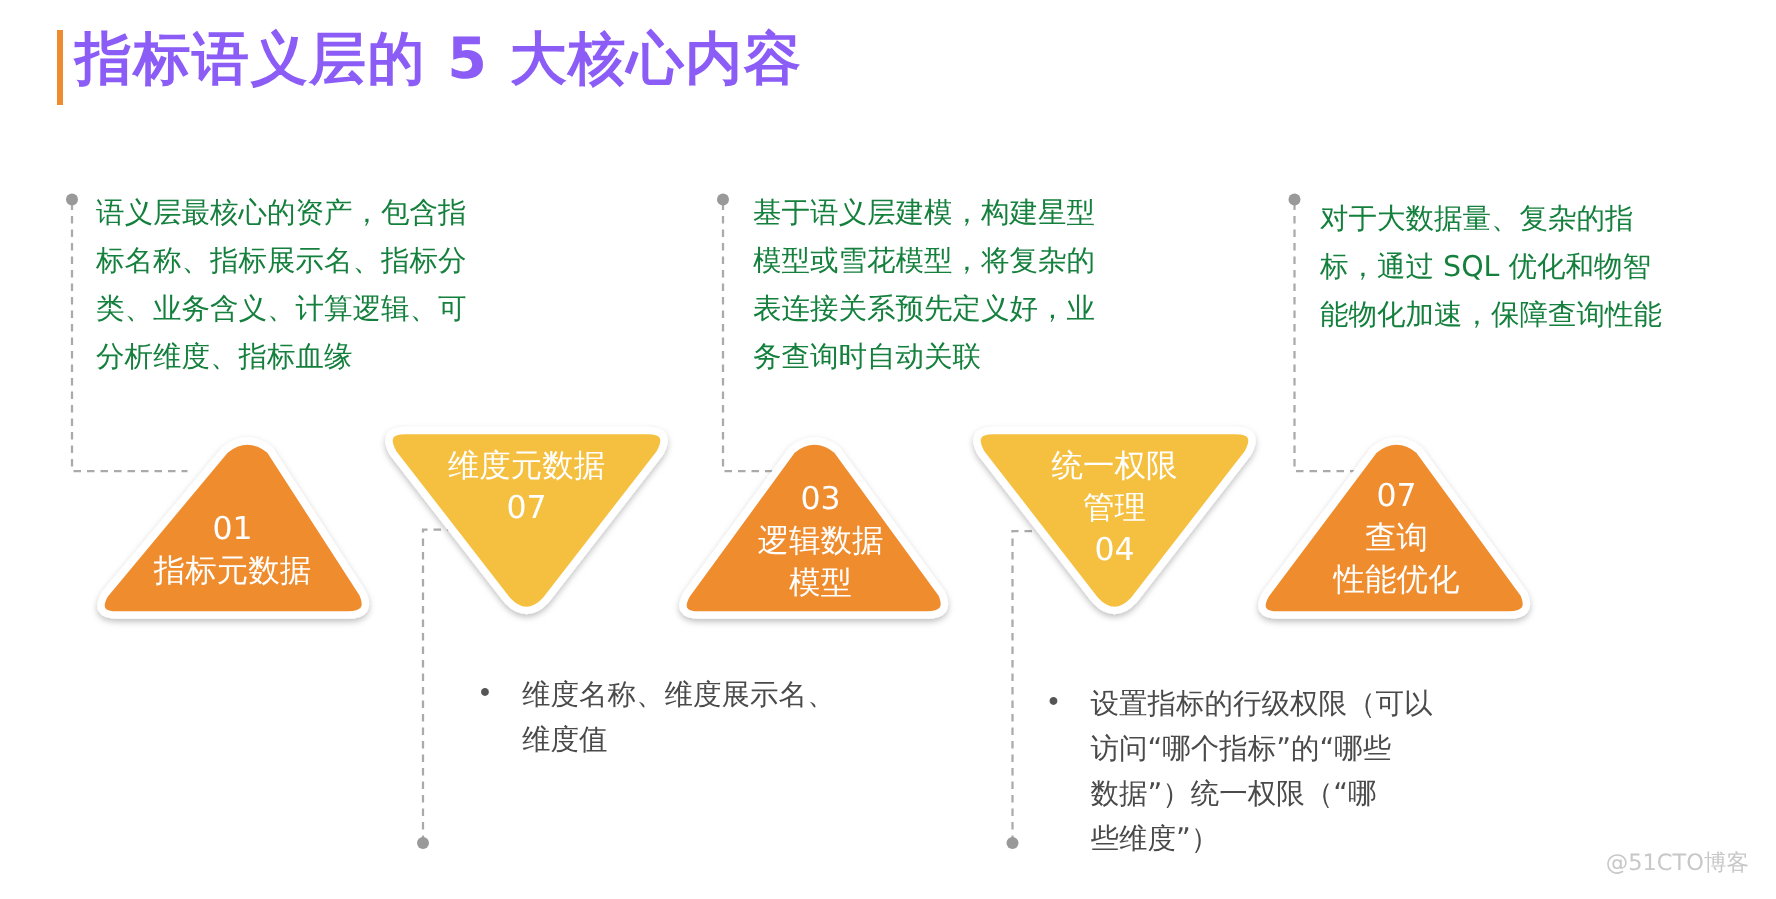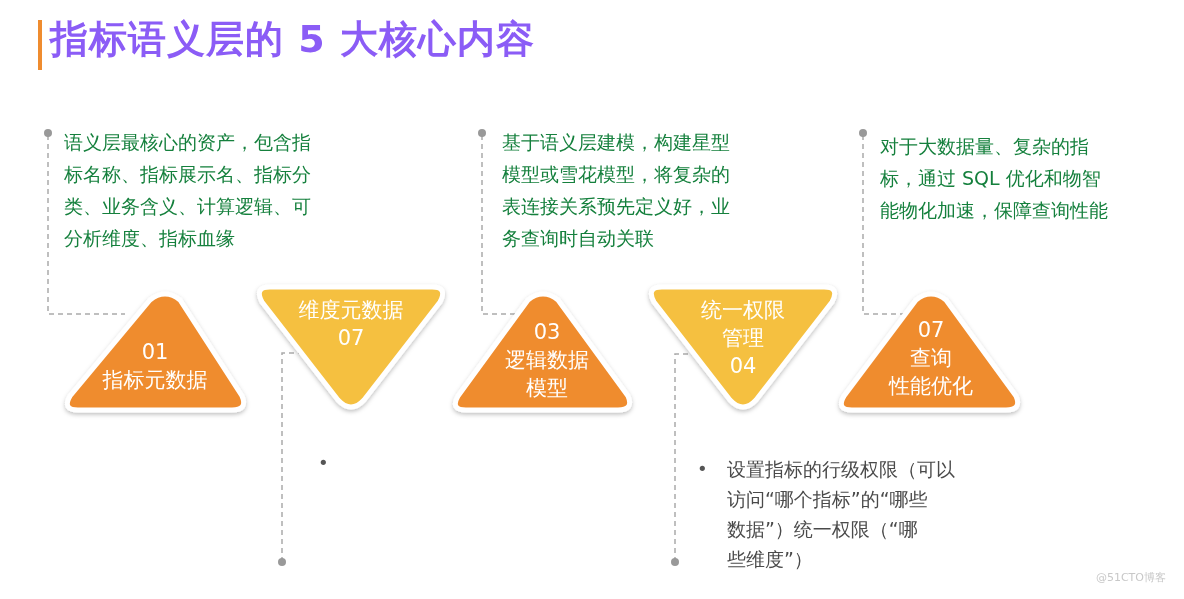--- a/index.html
+++ b/index.html
@@ -27,21 +27,21 @@
     .bullet-desc .dot {
       position: absolute; left: -30px; top: 0; font-size: 18px; color: #555;
     }
     .bullet-desc .txt { white-space: pre-line; }
     svg.lines { position: absolute; left: 0; top: 0; }
     .tri-label {
       position: absolute; color: #fff; text-align: center; font-size: 21px; line-height: 28px;
       white-space: pre-line;
     }
     .watermark {
-      position: absolute; right: 18px; bottom: 14px; font-size: 11px; color: #c8c8c8;
+      position: absolute; right: 18px; bottom: 14px; font-size: 15px; color: #c8c8c8;
     }
   </style>
 </head>
 <body>
 
 <div class="title-bar"></div>
 <div class="title">指标语义层的 5 大核心内容</div>
 
 <svg class="lines" width="1184" height="599">
   <g stroke="#aaaaaa" stroke-width="1.5" stroke-dasharray="5,4" fill="none">
@@ -72,20 +72,22 @@
 <div class="desc" style="left:502px; top:126px;">基于语义层建模，构建星型
 模型或雪花模型，将复杂的
 表连接关系预先定义好，业
 务查询时自动关联</div>
 <div class="desc" style="left:880px; top:130px;">对于大数据量、复杂的指
 标，通过 SQL 优化和物智
 能物化加速，保障查询性能</div>
 
 <div class="bullet-desc" style="left:348px; top:448px;">
   <span class="dot">•</span>
+  <span class="txt">维度名称、维度展示名、
+维度值</span>
 </div>
 <div class="bullet-desc" style="left:727px; top:454px;">
   <span class="dot">•</span>
   <span class="txt">设置指标的行级权限（可以
 访问“哪个指标”的“哪些
 数据”）统一权限（“哪
 些维度”）</span>
 </div>
 
 <svg class="lines" width="1184" height="599">

